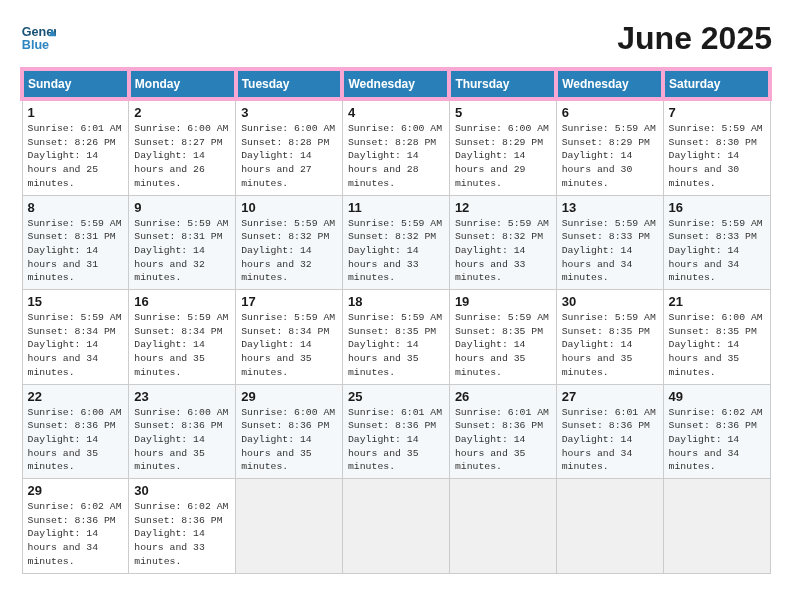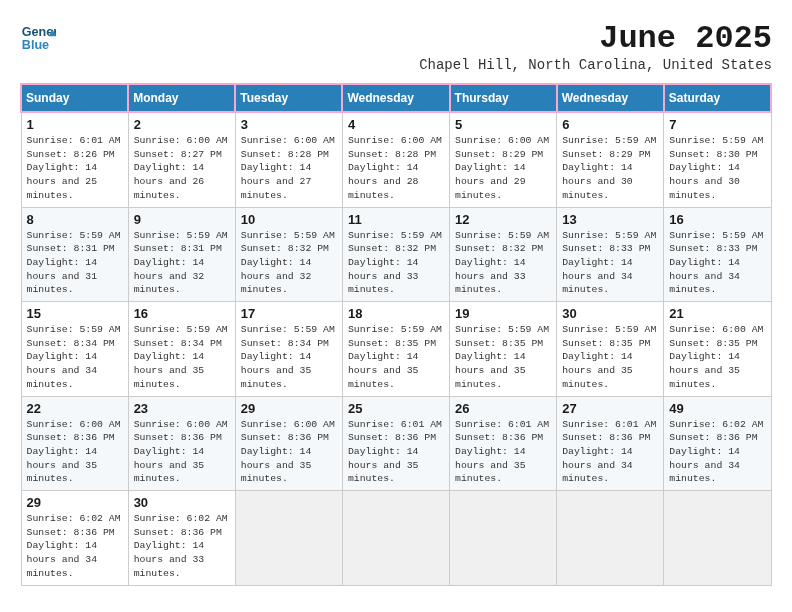--- a/index.html
+++ b/index.html
@@ -19,22 +19,21 @@
     .logo {
       display: flex;
       align-items: center;
       gap: 4px;
     }
     .logo-icon {
       width: 36px;
       height: 36px;
     }
     .title-area {
-      text-align: right;
-      font-family: Liberation Mono, monospace;
+      text-align: center;
     }
     .month-title {
       font-size: 32px;
       font-weight: bold;
       color: #1a1a1a;
     }
     .location-title {
       font-size: 14px;
       color: #333;
     }
@@ -43,21 +42,21 @@
       border-collapse: collapse;
       font-size: 10.5px;
     }
     .calendar th {
       background-color: #2980b9;
       color: #fff;
       padding: 6px 4px;
       text-align: left;
       font-size: 12px;
       font-weight: bold;
-      border: 2px solid #f9a8d4;
+      border: 4px solid #f9a8d4;
     }
     .calendar td {
       border: 1px solid #ccc;
       vertical-align: top;
       padding: 4px 5px;
       width: 107px;
       min-height: 80px;
       background: #fff;
     }
     .calendar tr:nth-child(even) td {
@@ -86,21 +85,20 @@
 <div class="header-area">
   <div class="logo">
     <svg class="logo-icon" viewBox="0 0 40 40">
       <text x="2" y="18" font-size="14" font-weight="bold" fill="#1a5276">General</text>
       <text x="2" y="32" font-size="14" font-weight="bold" fill="#2e86c1">Blue</text>
       <polygon points="36,10 40,18 32,18" fill="#2e86c1"></polygon>
     </svg>
   </div>
   <div class="title-area">
     <div class="month-title">June 2025</div>
-    <div class="location-title">Chapel Hill, North Carolina, United States</div>
   </div>
 </div>
 
 <table class="calendar">
   <thead>
     <tr>
     <th>Sunday</th>
         <th>Monday</th>
         <th>Tuesday</th>
         <th>Wednesday</th>

